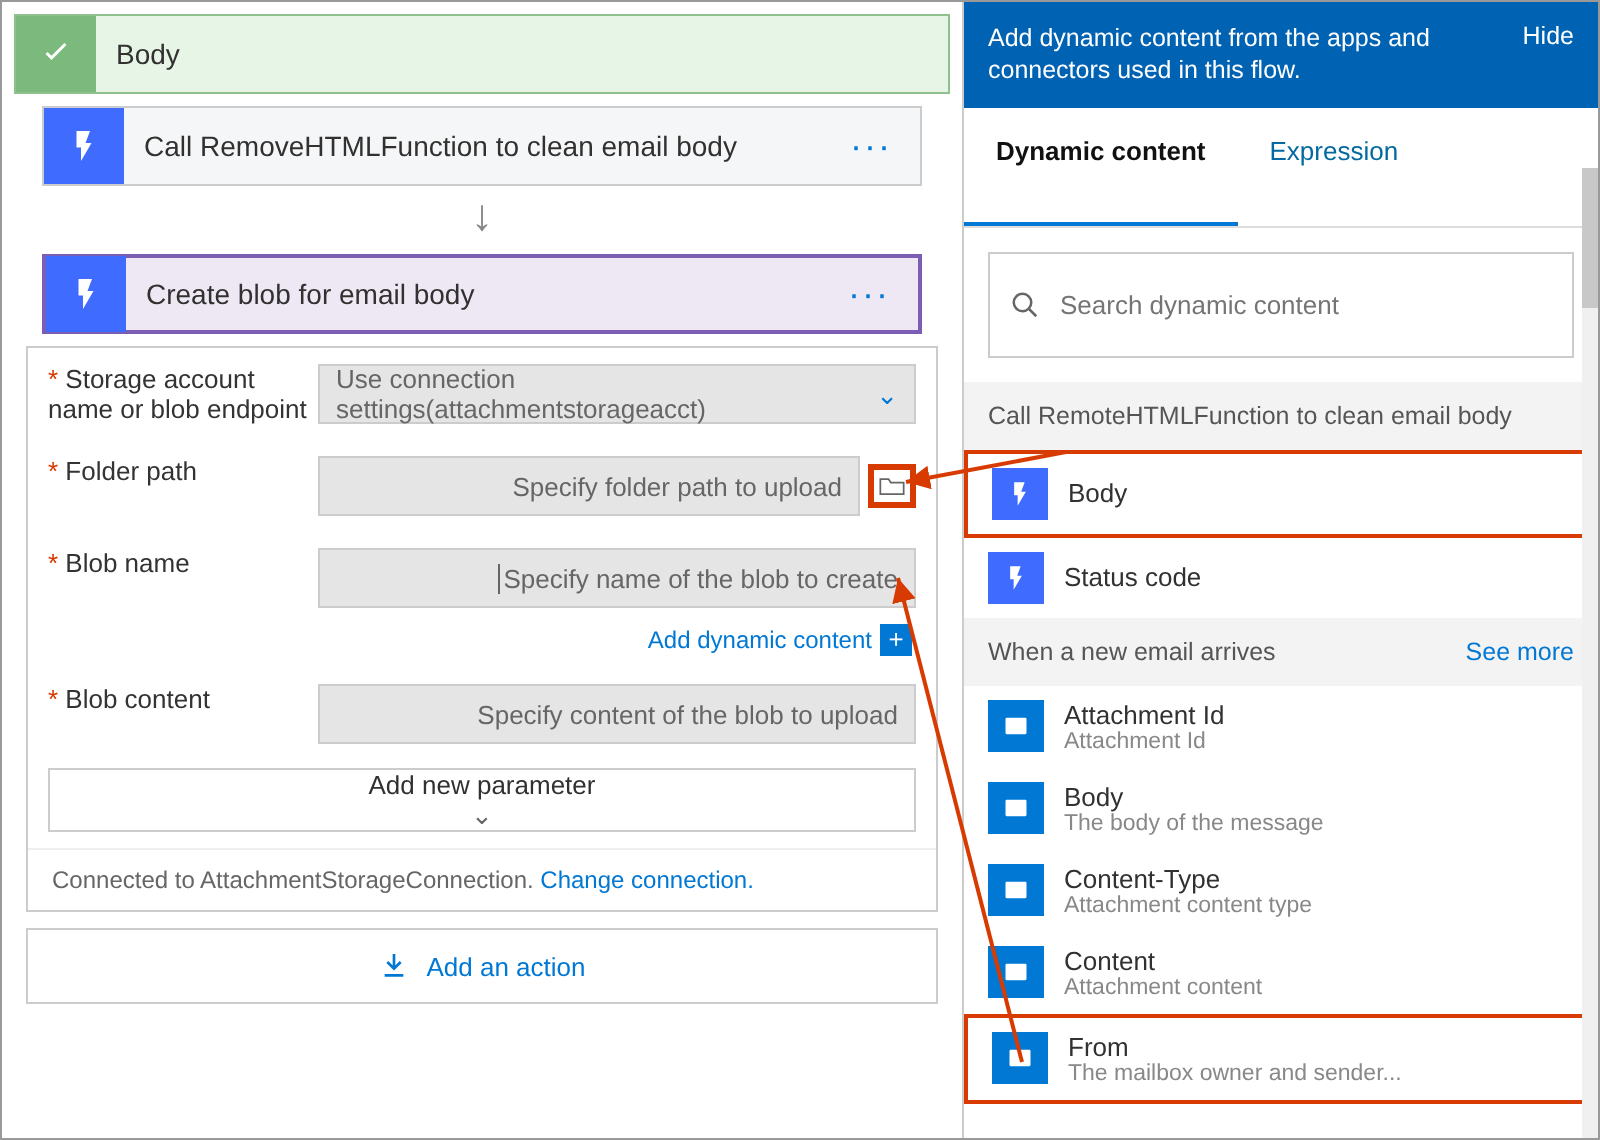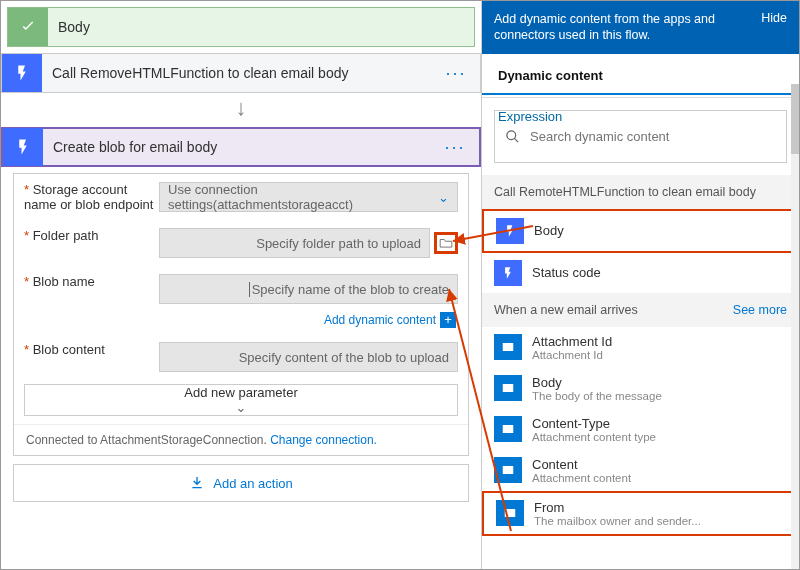--- a/index.html
+++ b/index.html
@@ -5,21 +5,21 @@
   * { box-sizing: border-box; margin: 0; padding: 0; font-family: "Segoe UI", Arial, sans-serif; }
   body { width: 800px; height: 570px; background: #fff; position: relative; color: #323130; border: 1px solid #999; }
 
   .left-pane { position: absolute; left: 0; top: 0; width: 480px; }
 
   .cond-true { display: flex; align-items: center; height: 40px; background: #e6f5e6; border: 1px solid #8ec18e; margin: 6px; }
   .cond-true .chk { width: 40px; height: 38px; background: #7cb97c; display:flex;align-items:center;justify-content:center;}
   .cond-true .chk svg{width:18px;height:18px;fill:#fff;}
   .cond-true .lbl { padding-left: 10px; font-size: 14px; }
 
-  .step-hdr { display:flex; align-items:center; height:40px; margin:6px 0; border:1px solid #ccc; background:#fff;}
+  .step-hdr { display:flex; align-items:center; height:40px; margin:6px 20px; border:1px solid #ccc; background:#fff;}
   .step-hdr.call { background:#f4f6f8;}
   .step-hdr.now  { background:#eee8f5; border:2px solid #7b5db4;}
   .step-hdr .ic { width:40px;height:38px;background:#3f6bff;display:flex;align-items:center;justify-content:center;}
   .step-hdr .ic svg{width:18px;height:18px;fill:#fff;}
   .step-hdr .ttl{ flex:1; padding-left:10px; font-size:14px;}
   .step-hdr .dots{ padding:0 14px; color:#0078d4; font-size:18px; letter-spacing:1px; cursor:pointer;}
 
   .arrow-dn{ text-align:center; font-size:22px; color:#888; margin-top:-4px;}
 
   .form { margin:0 12px 8px 12px; border:1px solid #ccc; }
@@ -39,21 +39,21 @@
   .conn-line { padding:8px 12px; font-size:12px; color:#666; border-top:1px solid #eee;}
   .conn-line a{ color:#0078d4; text-decoration:none;}
   .add-act { text-align:center; padding:10px; margin:6px 12px; border:1px solid #ccc; font-size:13px; color:#0078d4; display:flex; align-items:center; justify-content:center; gap:8px;}
   .add-act svg{width:16px;height:16px;stroke:#0078d4;fill:none;stroke-width:2;}
 
   
   .right-pane { position:absolute; left:480px; top:0; width:318px; height:568px; border-left:1px solid #ccc; background:#fff;}
   .rp-head { background:#0062b3; color:#fff; padding:10px 12px; font-size:12.5px; display:flex; gap:10px; }
   .rp-head .tx{ flex:1; line-height:1.3;}
   .rp-head .hide{ cursor:pointer;}
-  .rp-tabs { display:flex; height:44px; border-bottom:1px solid #ddd;flex-direction:column;}
+  .rp-tabs { display:flex; height:60px; border-bottom:1px solid #ddd;}
   .rp-tabs .tab{ padding:14px 16px 10px; font-size:13px; color:#0369a1; cursor:pointer;}
   .rp-tabs .tab.act{ color:#111; font-weight:600; border-bottom:2px solid #0078d4;}
   .rp-search{ margin:12px; border:1px solid #ccc; height:53px; display:flex; align-items:center; gap:10px; padding:0 10px;}
   .rp-search svg{width:15px;height:15px;stroke:#666;fill:none;stroke-width:2;}
   .rp-search input{ border:none; outline:none; font-size:13px; flex:1;}
   .rp-sec-h { background:#f3f3f3; padding:10px 12px; font-size:12.5px; color:#555; display:flex; justify-content:space-between; align-items:center;}
   .rp-sec-h .more{ color:#0078d4; cursor:pointer;}
   .rp-item { display:flex; align-items:center; gap:10px; padding:7px 12px; font-size:13px;}
   .rp-item .ii{ width:28px;height:26px;background:#3f6bff;display:flex;align-items:center;justify-content:center;}
   .rp-item .ii.ol{ background:#0078d4;}

